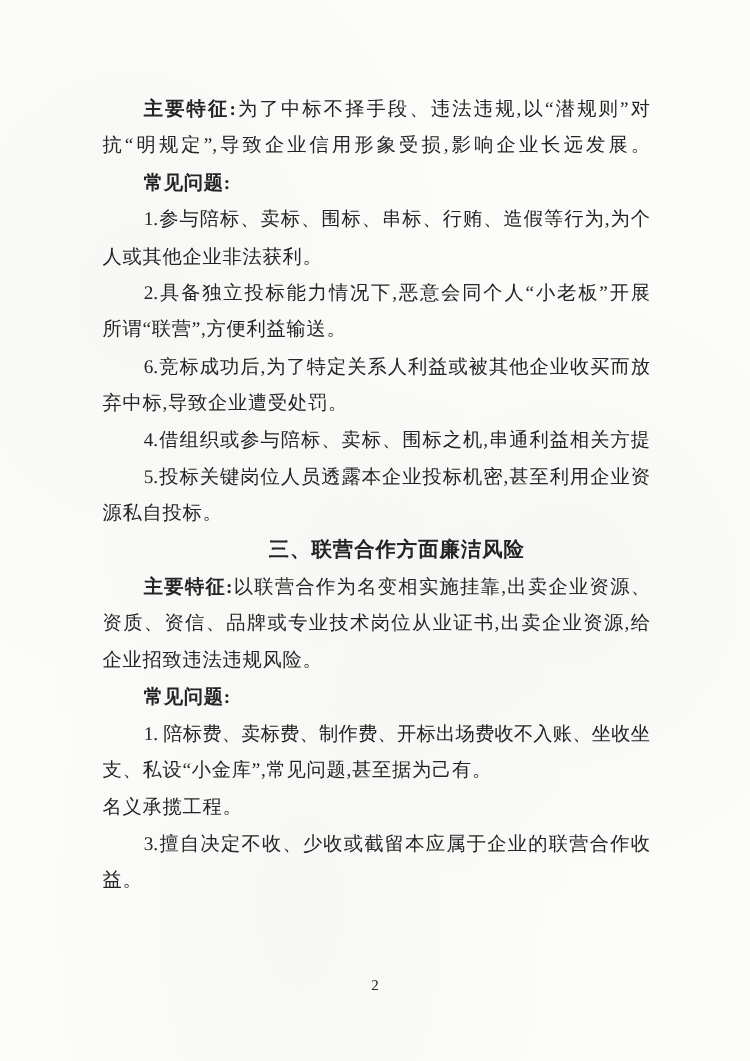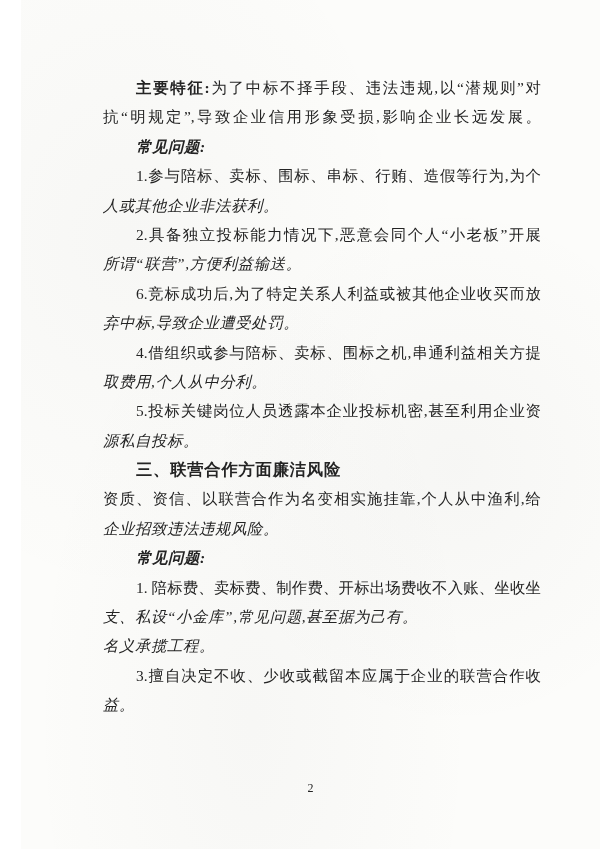--- a/index.html
+++ b/index.html
@@ -14,53 +14,52 @@
     background: #ffffff;
   }
   .page {
     position: absolute;
     inset: 0;
     background:
       radial-gradient(ellipse at 18% 28%, rgba(90,90,90,0.03), transparent 42%),
       radial-gradient(ellipse at 75% 55%, rgba(90,90,90,0.035), transparent 40%),
       radial-gradient(ellipse at 40% 85%, rgba(90,90,90,0.03), transparent 45%),
       var(--paper, #fcfcfa);
-    margin-left: 21px;
   }
   .textblock {
     position: absolute;
     left: 82px;
     top: 73px;
     width: 438px;
     color: var(--ink, #242424);
     font-family: "Liberation Serif", "DejaVu Serif", serif;
   }
   .line {
     height: 29.4px;
     line-height: 29.4px;
     font-size: 15.4px;
     white-space: normal;
   }
   .line:not(.stretch):not(.heading) {
     letter-spacing: 0.6px;
-    font-style: italic;
   }
   .indent { padding-left: 33px; }
   .stretch {
     text-align: justify;
     text-align-last: justify;
     text-justify: inter-character;
   }
   .blabel { font-weight: bold; }
   .boldline { font-weight: bold; }
   .heading {
     font-family: "Liberation Sans", "DejaVu Sans", sans-serif;
     font-weight: bold;
     font-size: 16.3px;
     letter-spacing: 0.8px;
+    text-align: center;
   }
   .pageno {
     position: absolute;
     top: 779px;
     left: 0;
     right: 0;
     height: 18px;
     line-height: 18px;
     text-align: center;
     font-family: "Liberation Serif", "DejaVu Serif", serif;
@@ -88,30 +87,30 @@
     <div class="line indent stretch"><span>2.具备独立投标能力情况下,恶意会同个人“小老板”开展</span></div>
 
     <div class="line"><span>所谓“联营”,方便利益输送。</span></div>
 
     <div class="line indent stretch"><span>6.竞标成功后,为了特定关系人利益或被其他企业收买而放</span></div>
 
     <div class="line"><span>弃中标,导致企业遭受处罚。</span></div>
 
     <div class="line indent stretch"><span>4.借组织或参与陪标、卖标、围标之机,串通利益相关方提</span></div>
 
-    <div class="line"><span>取费用,个人从中分利。</span></div>
 
     <div class="line indent stretch"><span>5.投标关键岗位人员透露本企业投标机密,甚至利用企业资</span></div>
 
     <div class="line"><span>源私自投标。</span></div>
 
     <div class="line indent heading"><span>三、联营合作方面廉洁风险</span></div>
 
+    <div class="line indent stretch"><span class="blabel">主要特征:</span><span>以联营合作为名变相实施挂靠,出卖企业资源、</span></div>
 
-    <div class="line stretch"><span>资质、资信、以联营合作为名变相实施挂靠,个人从中渔利,给</span></div>
+    <div class="line stretch"><span>资质、资信、品牌或专业技术岗位从业证书,出卖企业资源,给</span></div>
 
     <div class="line"><span>企业招致违法违规风险。</span></div>
 
     <div class="line indent boldline"><span>常见问题:</span></div>
 
     <div class="line indent stretch"><span>1. 陪标费、卖标费、制作费、开标出场费收不入账、坐收坐</span></div>
 
     <div class="line"><span>支、私设“小金库”,常见问题,甚至据为己有。</span></div>
 
 

